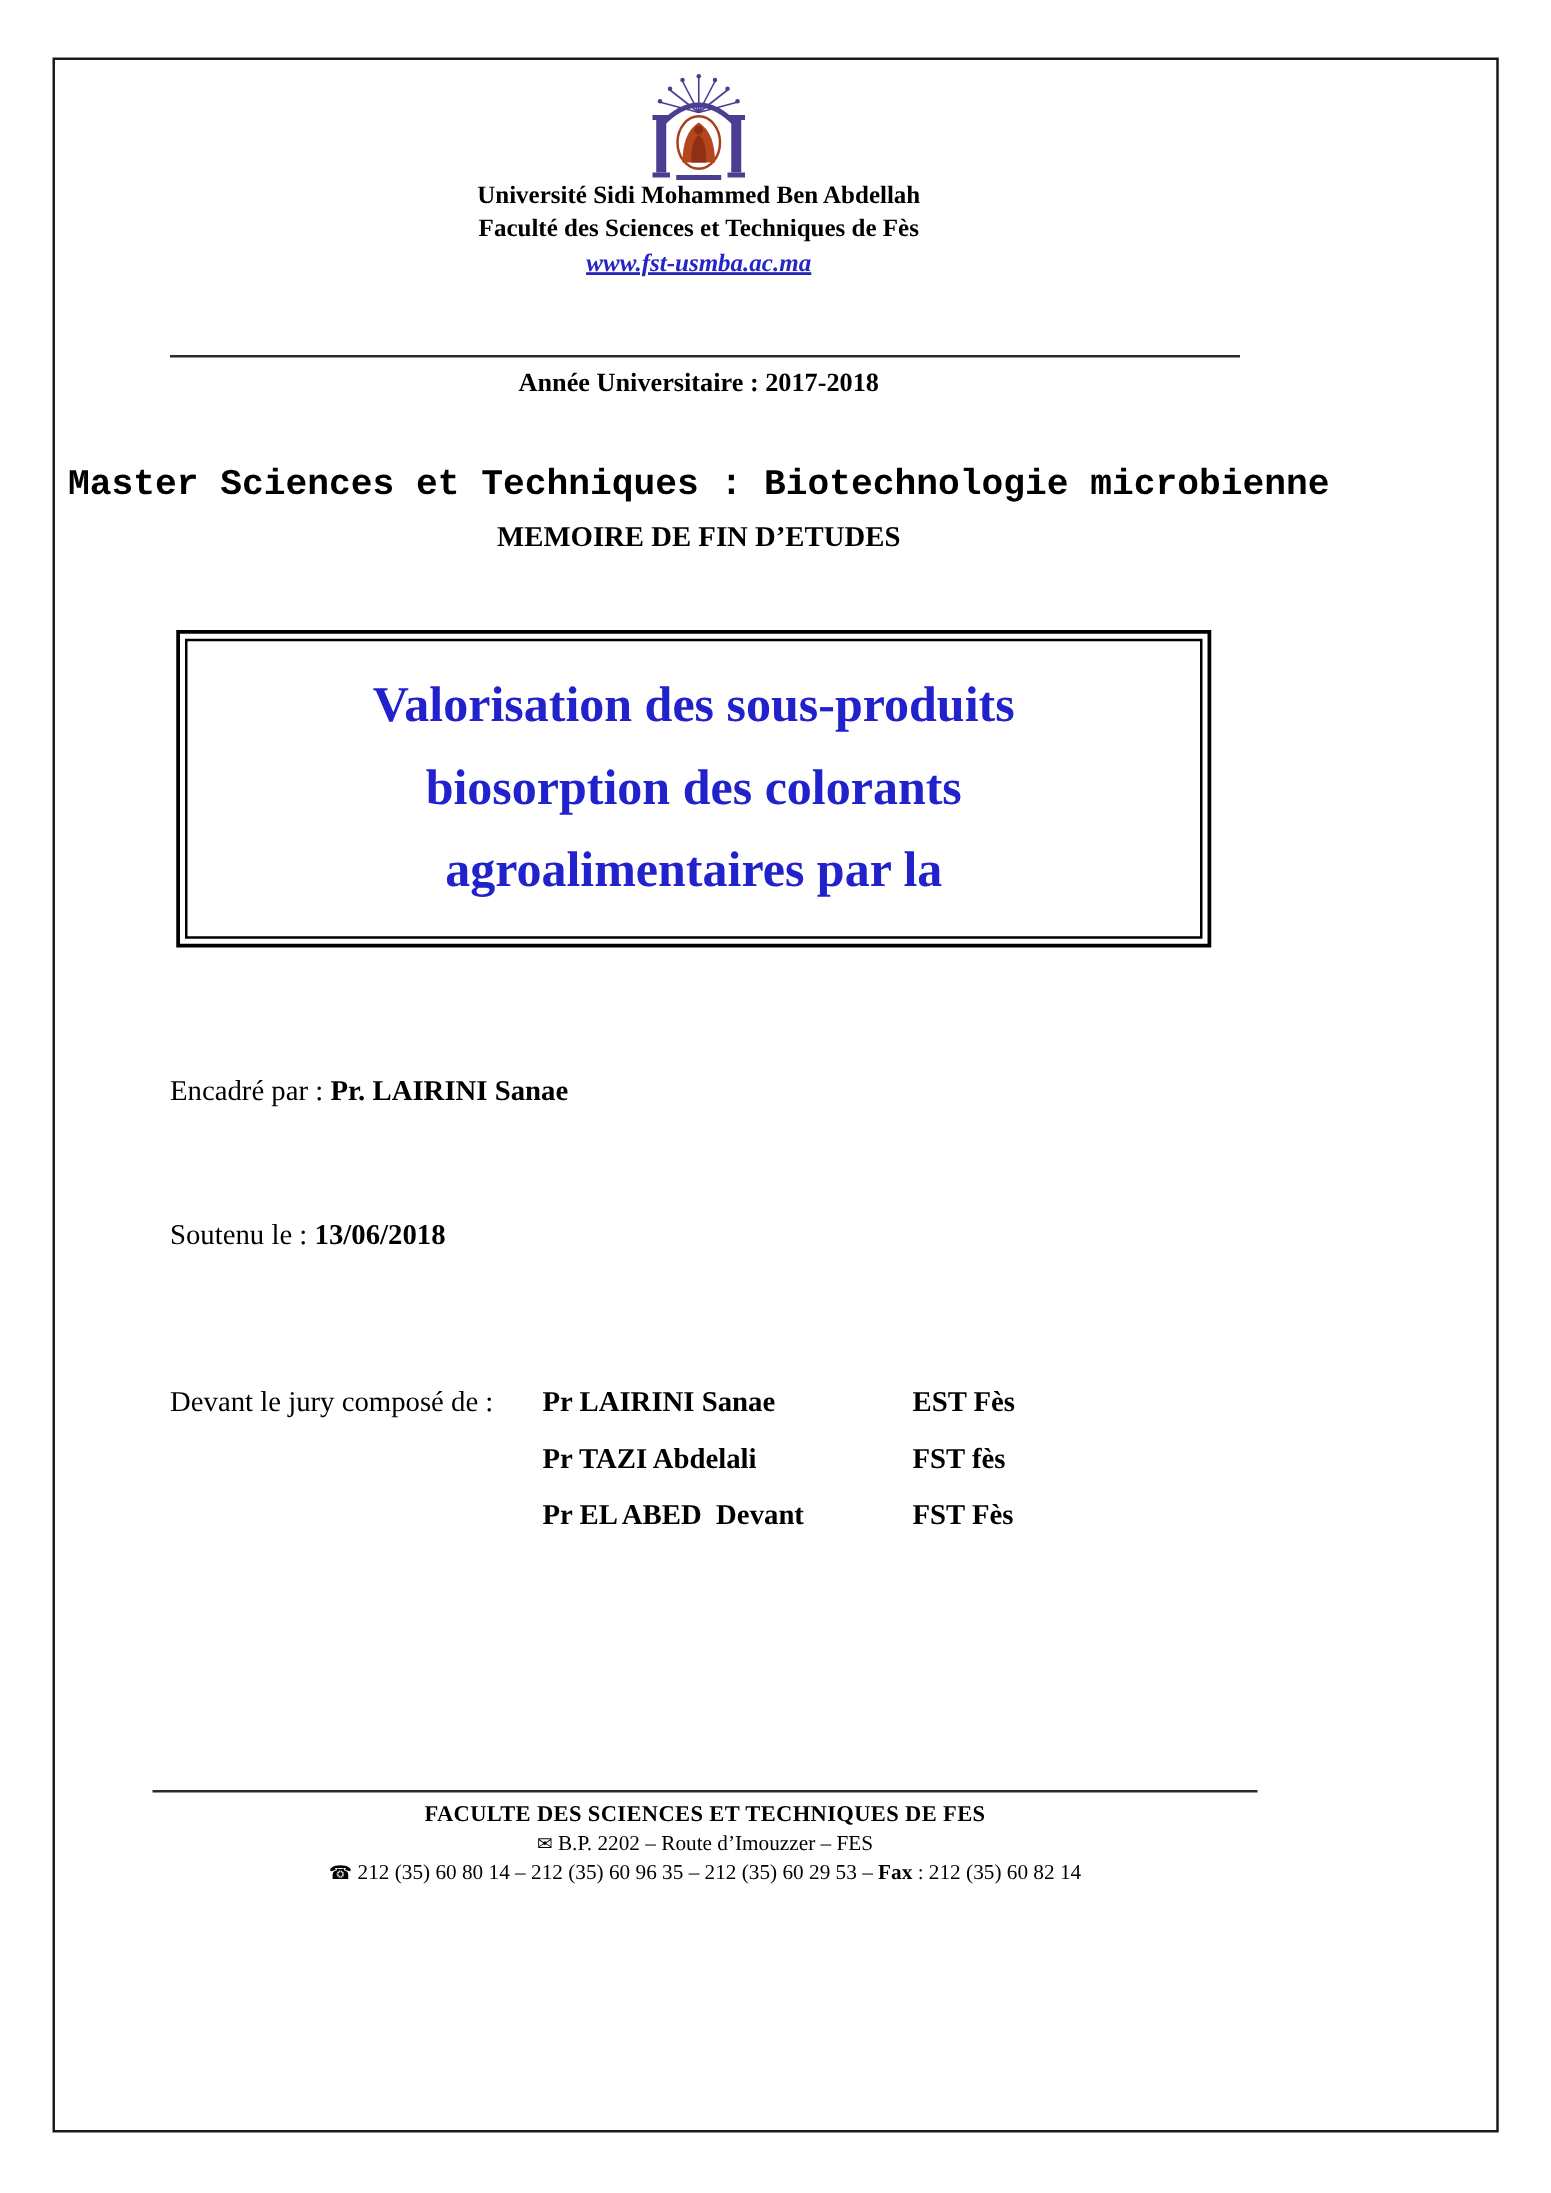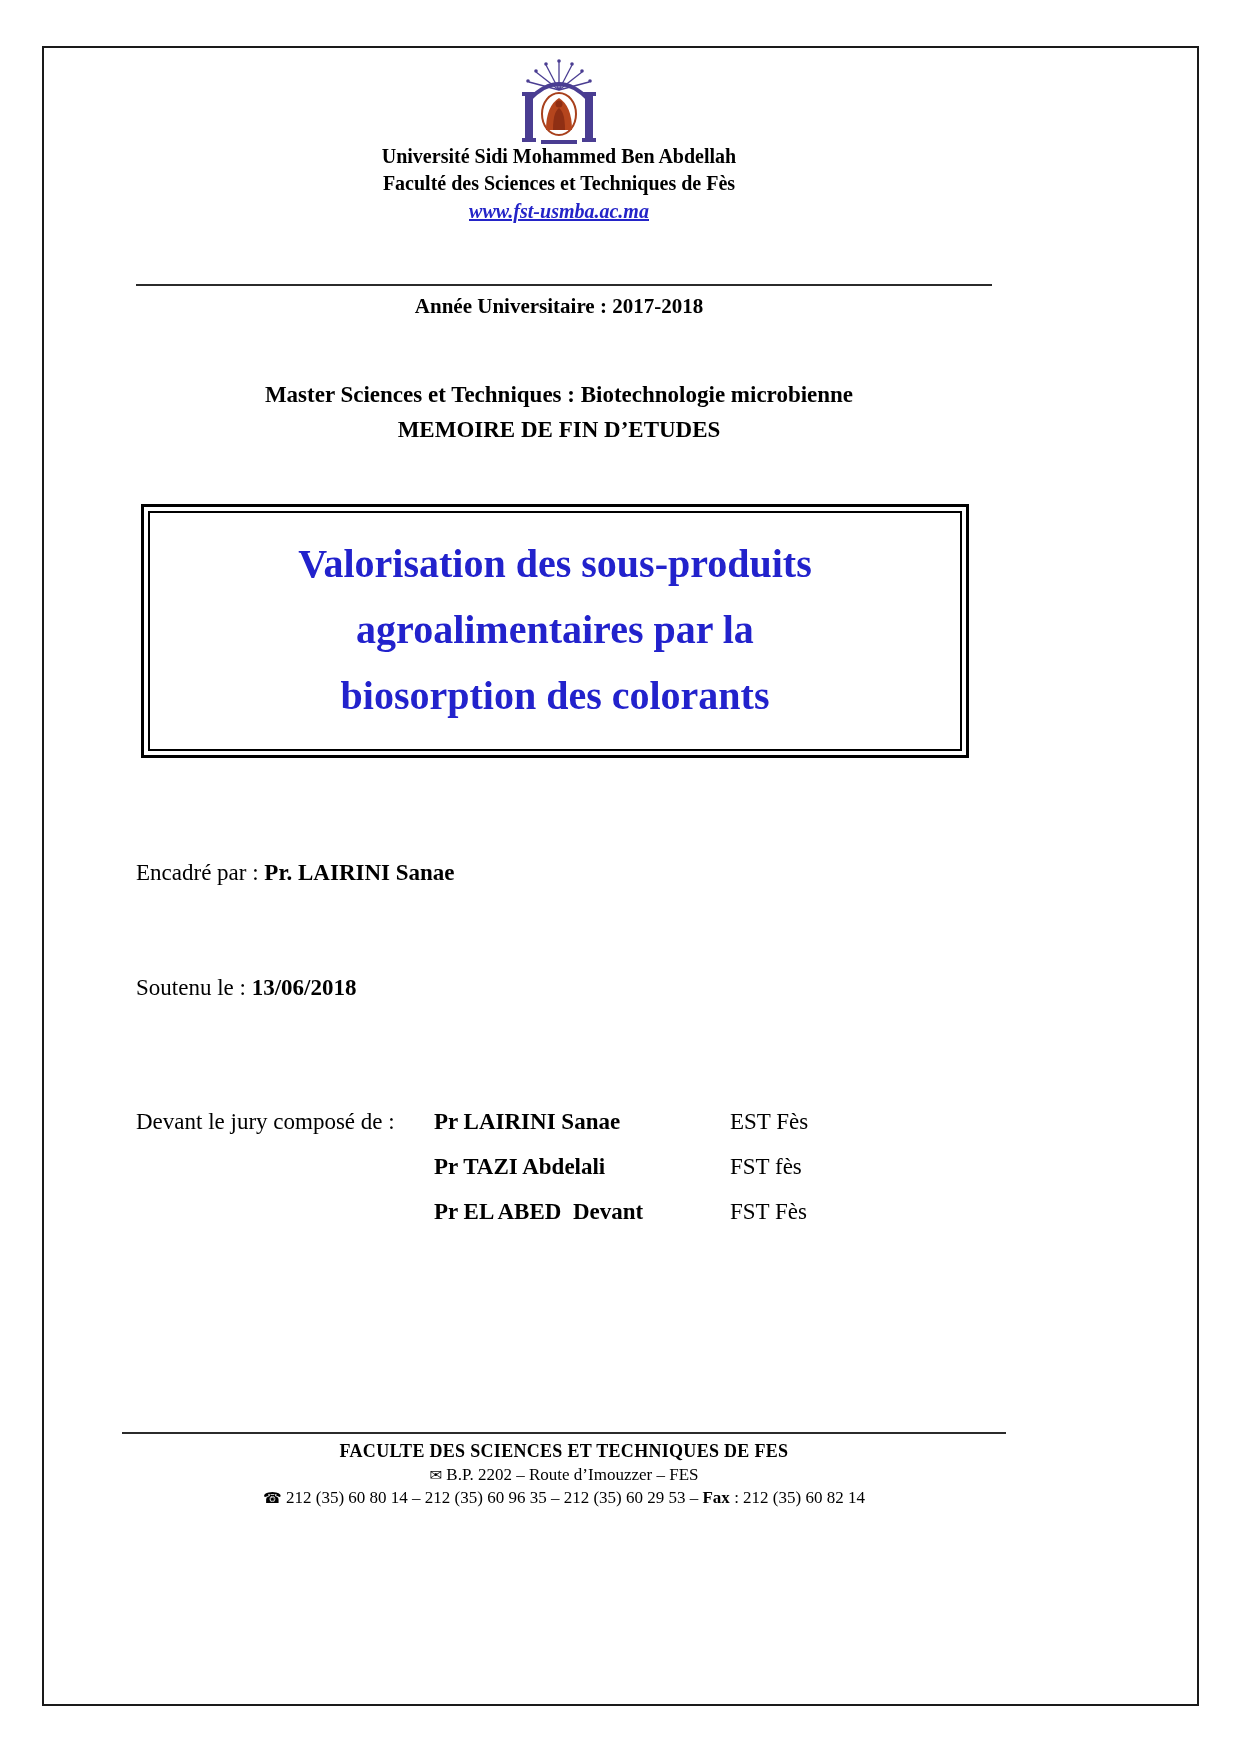--- a/index.html
+++ b/index.html
@@ -18,21 +18,21 @@
     border:2px solid #1a1a1a;
   }
   .centered { position:absolute; left:0; width:1030px; text-align:center; }
   .logo-wrap { top:8px; }
   .univ-line { top:97px; font-size:20px; font-weight:bold; }
   .fac-line  { top:124px; font-size:20px; font-weight:bold; }
   .site-line { top:152px; font-size:20px;text-decoration:underline; }
   .site-link { color:#2424c8; font-weight:bold; font-style:italic; text-decoration:underline; cursor:pointer; }
   .rule-top { position:absolute; left:92px; top:236px; width:856px; border-top:2px solid #2b2b2b; }
   .annee   { top:246px; font-size:21px; font-weight:bold; }
-  .master  { top:334px; font-size:23px; font-weight:bold; }
+  .master  { top:323px; font-size:29px; font-weight:bold;font-family:Liberation Mono, monospace; }
   .memoire { top:369px; font-size:23px; font-weight:bold; }
   .title-box-outer {
     position:absolute; left:97px; top:456px; width:828px;
     border:3px solid #000; padding:4px;
   }
   .title-box-inner {
     border:2px solid #000;
     padding:18px 8px 20px 8px;
     text-align:center;
   }
@@ -42,21 +42,21 @@
   }
   .detail { position:absolute; left:92px; font-size:23px; }
   .presented { top:741px; }
   .encadre   { top:812px; }
   .soutenu   { top:927px; }
   .detail b, .jury-name { font-weight:bold; }
   .jury { position:absolute; left:92px; top:1061px; font-size:23px; }
   .jury-row { display:flex; align-items:baseline; margin-bottom:19px; }
   .jury-label { display:inline-block; width:298px; white-space:pre; }
   .jury-name  { display:inline-block; width:296px; white-space:pre; }
-  .jury-affil { display:inline-block; }
+  .jury-affil { display:inline-block;font-weight:bold; }
   .footer-rule { position:absolute; left:78px; top:1384px; width:884px; border-top:2px solid #2b2b2b; }
   .footer-block { position:absolute; left:78px; top:1393px; width:884px; text-align:center; }
   .footer-fac { font-size:18px; font-weight:bold; letter-spacing:0.3px; }
   .footer-addr { font-size:17px; margin-top:3px; }
   .footer-phones { font-size:17px; margin-top:3px; }
   .footer-phones b { font-weight:bold; }
   .glyph { font-family:"DejaVu Sans","Liberation Sans",sans-serif; font-size:15px; }
 </style>
 </head>
 <body>
@@ -107,22 +107,22 @@
 
     <div class="rule-top"></div>
     <div class="centered annee">Année Universitaire : 2017-2018</div>
 
     <div class="centered master">Master Sciences et Techniques : Biotechnologie microbienne</div>
     <div class="centered memoire">MEMOIRE DE FIN D’ETUDES</div>
 
     <div class="title-box-outer">
       <div class="title-box-inner">
         <div class="title-line">Valorisation des sous-produits</div>
+        <div class="title-line">biosorption des colorants</div>
         <div class="title-line">agroalimentaires par la</div>
-        <div class="title-line">biosorption des colorants</div>
       </div>
     </div>
 
     <div class="detail encadre">
       <span>Encadré par : </span><b>Pr. LAIRINI Sanae</b>
     </div>
     <div class="detail soutenu">
       <span>Soutenu le : </span><b>13/06/2018</b>
     </div>
 

